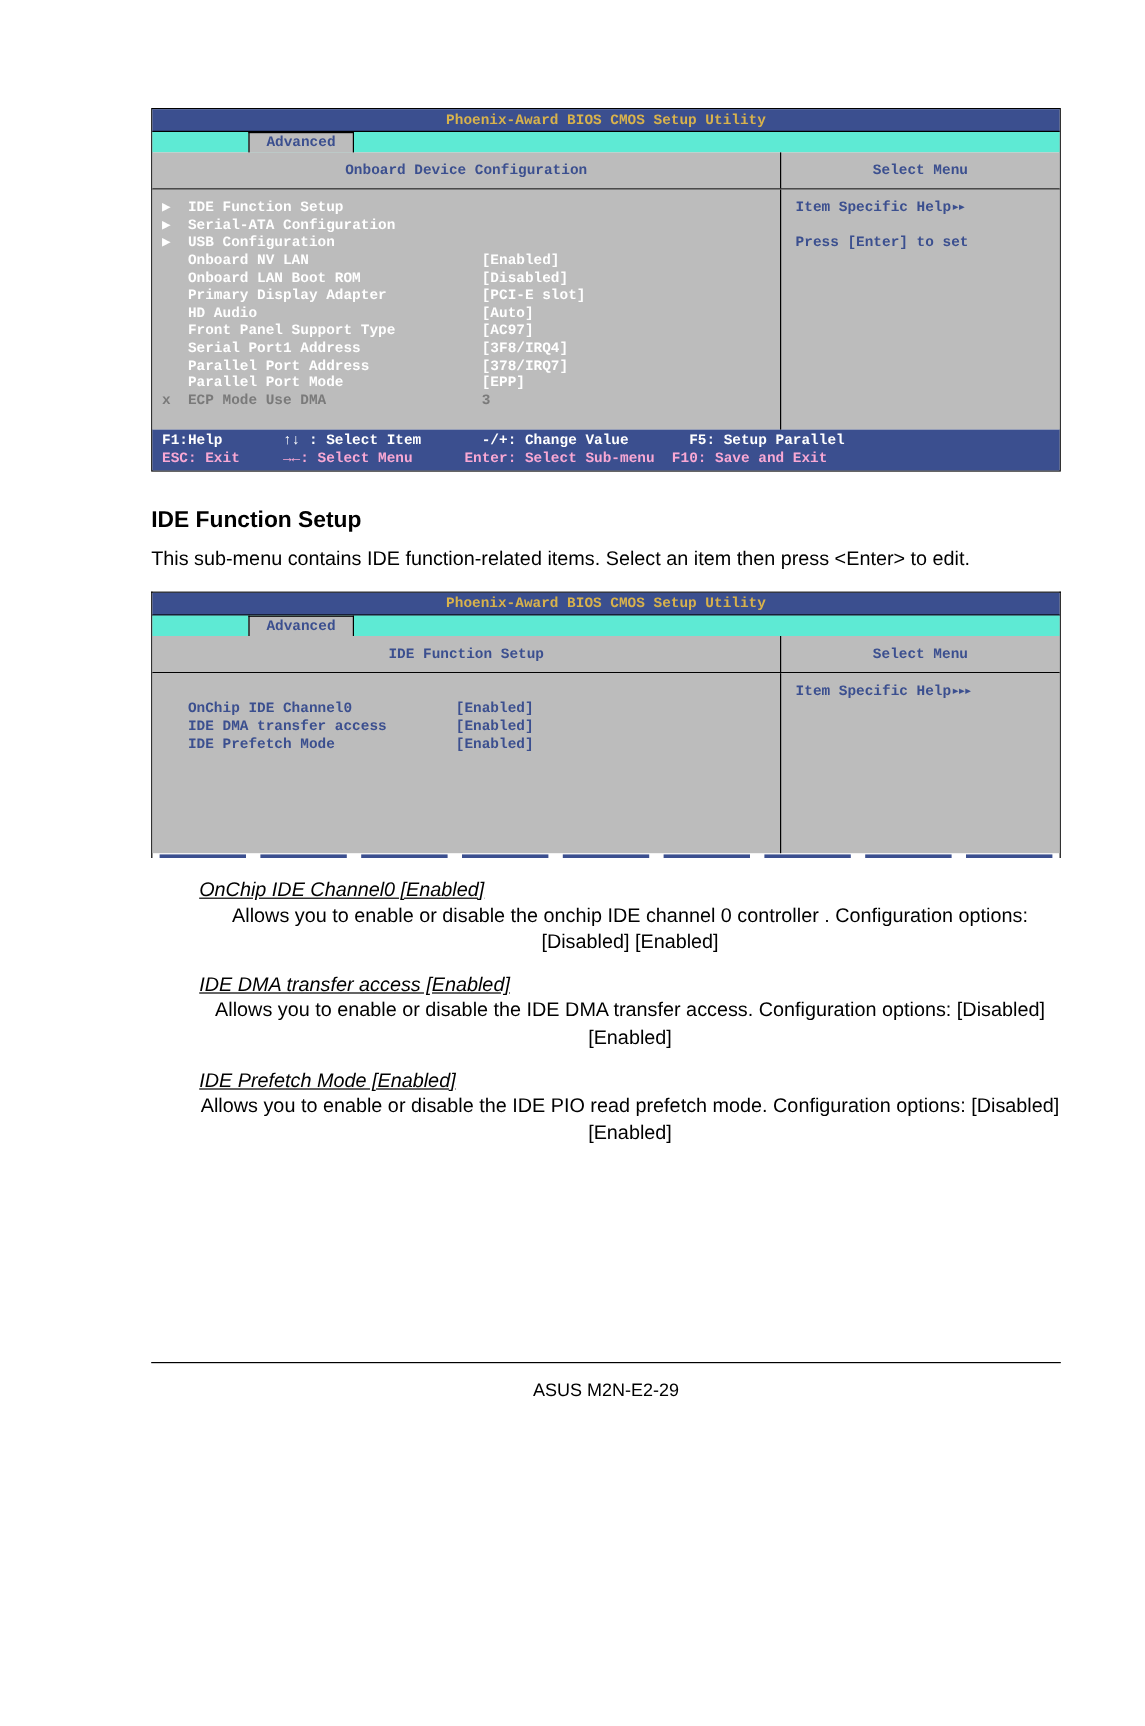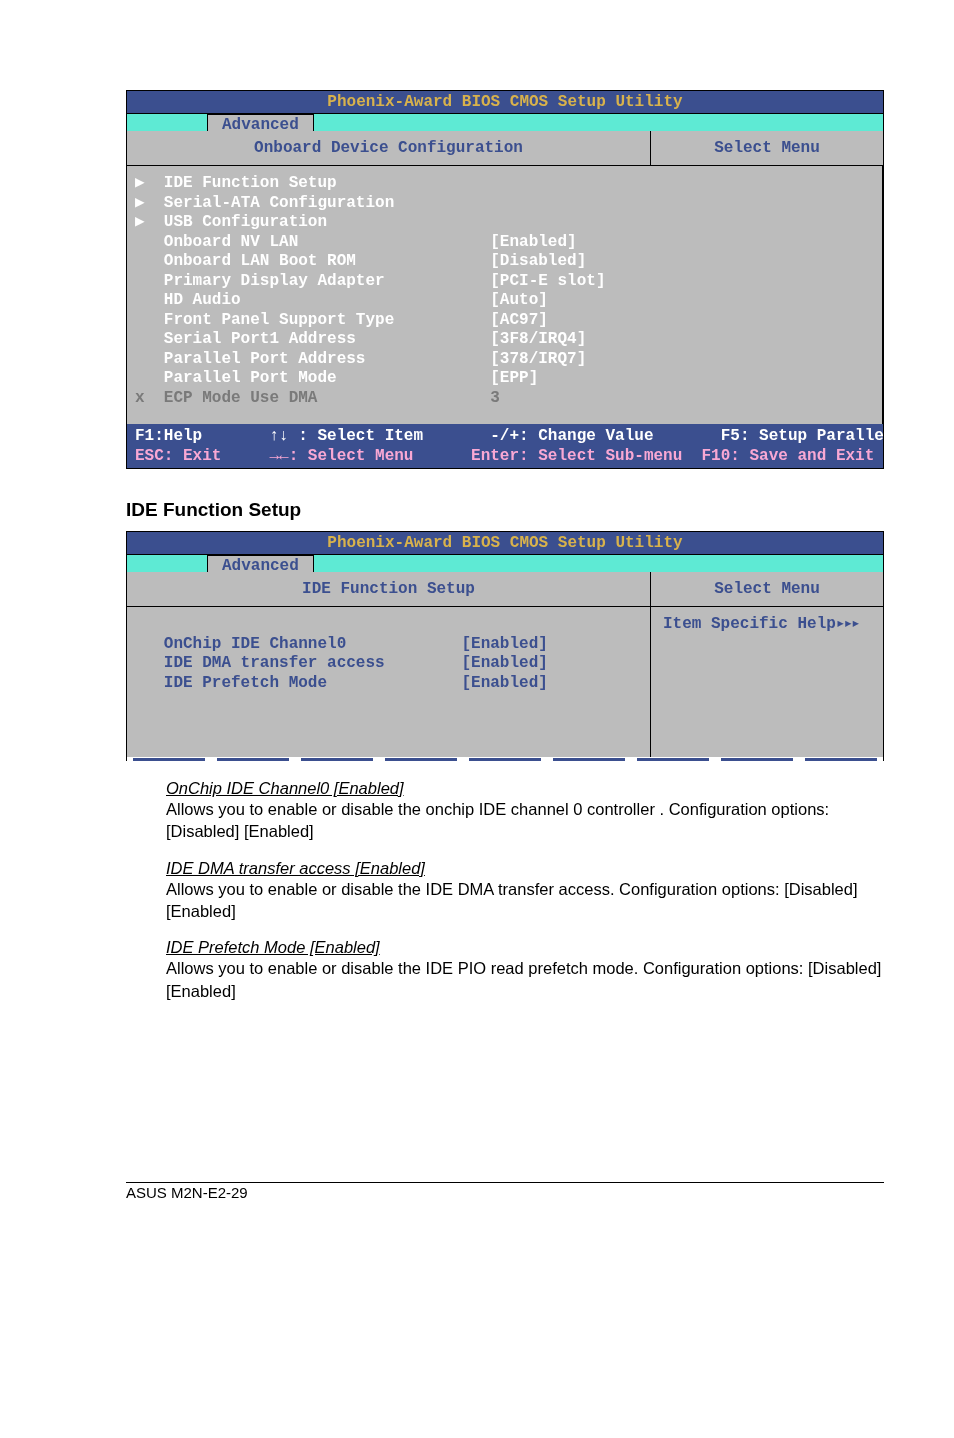--- a/index.html
+++ b/index.html
@@ -22,21 +22,21 @@
   .heading-row {
     margin-bottom: 18px;
   }
   .section-title {
     font-weight: bold;
     font-size: 22px;
   }
   .bios-box {
     border: 1px solid #000;
     font-family: "Courier New", monospace;
-    font-size: 16px;
+    font-size: 12px;
     font-weight: bold;
   }
   .bios-title-bar {
     background: #3b4f8f;
     color: #d8b24c;
     text-align: center;
     padding: 2px 0;
     border-bottom: 1px solid #000;
   }
   .bios-tab-bar {
@@ -108,32 +108,33 @@
   }
   .setting-title {
     font-style: italic;
     text-decoration: underline;
     font-size: 16.5px;
     margin-top: 16px;
   }
   .setting-desc {
     font-size: 16.5px;
     line-height: 1.35;
+    text-align: center;
   }
   .dim-text { color: #7a7a7a; }
   .white-text { color: #fff; }
   .gold-text { color: #f9a8d4; }
   .footer {
     position: relative;
     margin-top: 180px;
     border-top: 1px solid #000;
-    padding-top: 1px;
+    padding-top: 14px;
     font-size: 15px;
     display: flex;
-    justify-content: flex-start;
+    justify-content: center;
   }
   
   .bios-box.small .bios-body-row { min-height: 150px; }
   
   .dashed-bottom {
     border-bottom: none;
   }
   .dashed-segments {
     display:flex;
     height:4px;
@@ -165,26 +166,30 @@
 ▶  USB Configuration
    Onboard NV LAN                    [Enabled]
    Onboard LAN Boot ROM              [Disabled]
    Primary Display Adapter           [PCI-E slot]
    HD Audio                          [Auto]
    Front Panel Support Type          [AC97]
    Serial Port1 Address              [3F8/IRQ4]
    Parallel Port Address             [378/IRQ7]
    Parallel Port Mode                [EPP]</span>
 <span class="dim-text">x  ECP Mode Use DMA                  3</span></div>
+      <div class="bios-body-right"><span>Item Specific Help</span><span class="arrow-r"></span>
+
+<span>Press [Enter] to set</span></div>
     </div>
     <div class="bios-foot"><span class="white-text">F1:Help       ↑↓ : Select Item       -/+: Change Value       F5: Setup Parallel</span>
 <span class="gold-text">ESC: Exit     →←: Select Menu      Enter: Select Sub-menu  F10: Save and Exit</span></div>
   </div>
 
   <div class="sub-heading">IDE Function Setup</div>
+  <div class="body-text">This sub-menu contains IDE function-related items. Select an item then press &lt;Enter&gt; to edit.</div>
 
   <div class="bios-box small dashed-bottom">
     <div class="bios-title-bar">Phoenix-Award BIOS CMOS Setup Utility</div>
     <div class="bios-tab-bar">
       <div class="bios-tab-spacer-left"></div>
       <div class="bios-tab">Advanced</div>
     </div>
     <div class="bios-header-row">
       <div class="bios-left-col bios-header-cell">IDE Function Setup</div>
       <div class="bios-right-col bios-header-cell">Select Menu</div>

